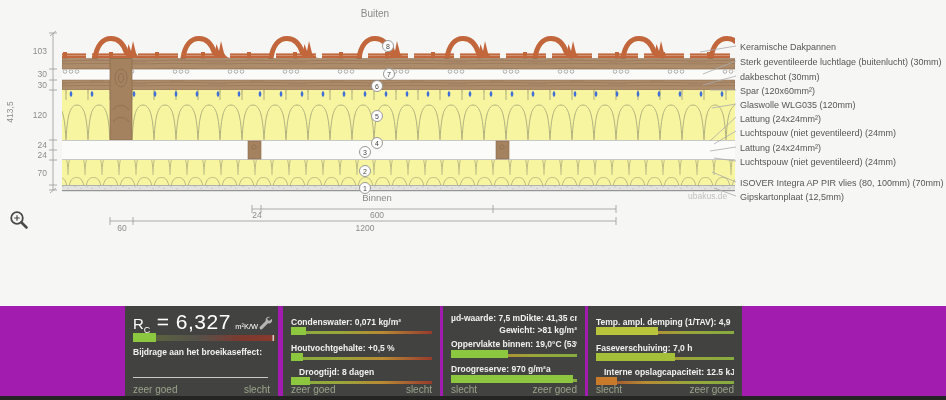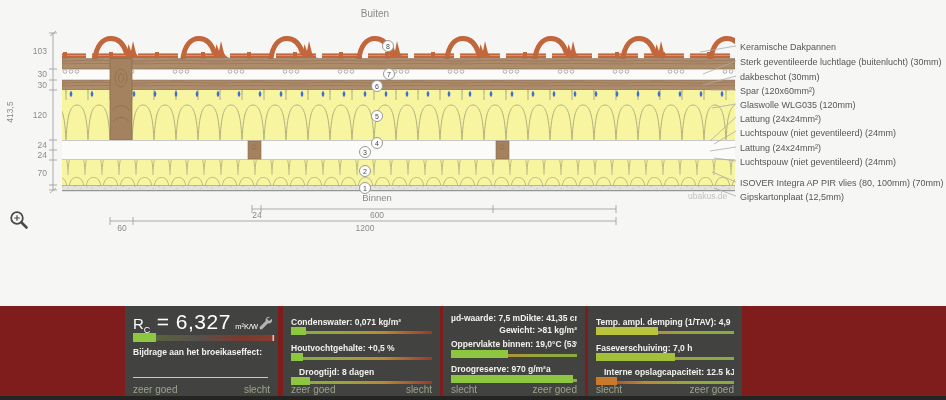--- a/index.html
+++ b/index.html
@@ -1,21 +1,21 @@
 <!DOCTYPE html>
 <html><head>
 <meta charset="utf-8">
 <style>
   html,body{margin:0;padding:0;}
   body{width:946px;height:400px;background:#f6f6f5;font-family:"Liberation Sans",sans-serif;overflow:hidden;position:relative;}
   .diagram-wrap{position:absolute;left:0;top:0;width:946px;height:300px;}
   svg text{font-family:"Liberation Sans",sans-serif;}
 
   
-  .panel{position:absolute;left:0;top:306px;width:946px;height:90px;background:#7f1d1d;}
+  .panel{position:absolute;left:0;top:306px;width:946px;height:90px;background:#a21caf;}
   .bottombar{position:absolute;left:0;top:396px;width:946px;height:4px;background:#242423;}
   .col{position:absolute;top:0;height:90px;background:#424241;}
   .col1{left:125px;width:153px;}
   .col2{left:283px;width:157px;}
   .col3{left:443px;width:142px;}
   .col4{left:588px;width:154px;}
   .lbl{position:absolute;left:8px;right:8px;font-size:8.5px;font-weight:bold;color:#f2f2ee;white-space:nowrap;overflow:hidden;}
   .bar{position:absolute;left:8px;}
   .footer{position:absolute;left:8px;right:8px;top:78px;display:flex;justify-content:space-between;font-size:10px;color:#9aa589;}
   .rc{position:absolute;left:8px;top:4px;color:#ffffff;white-space:nowrap;}

